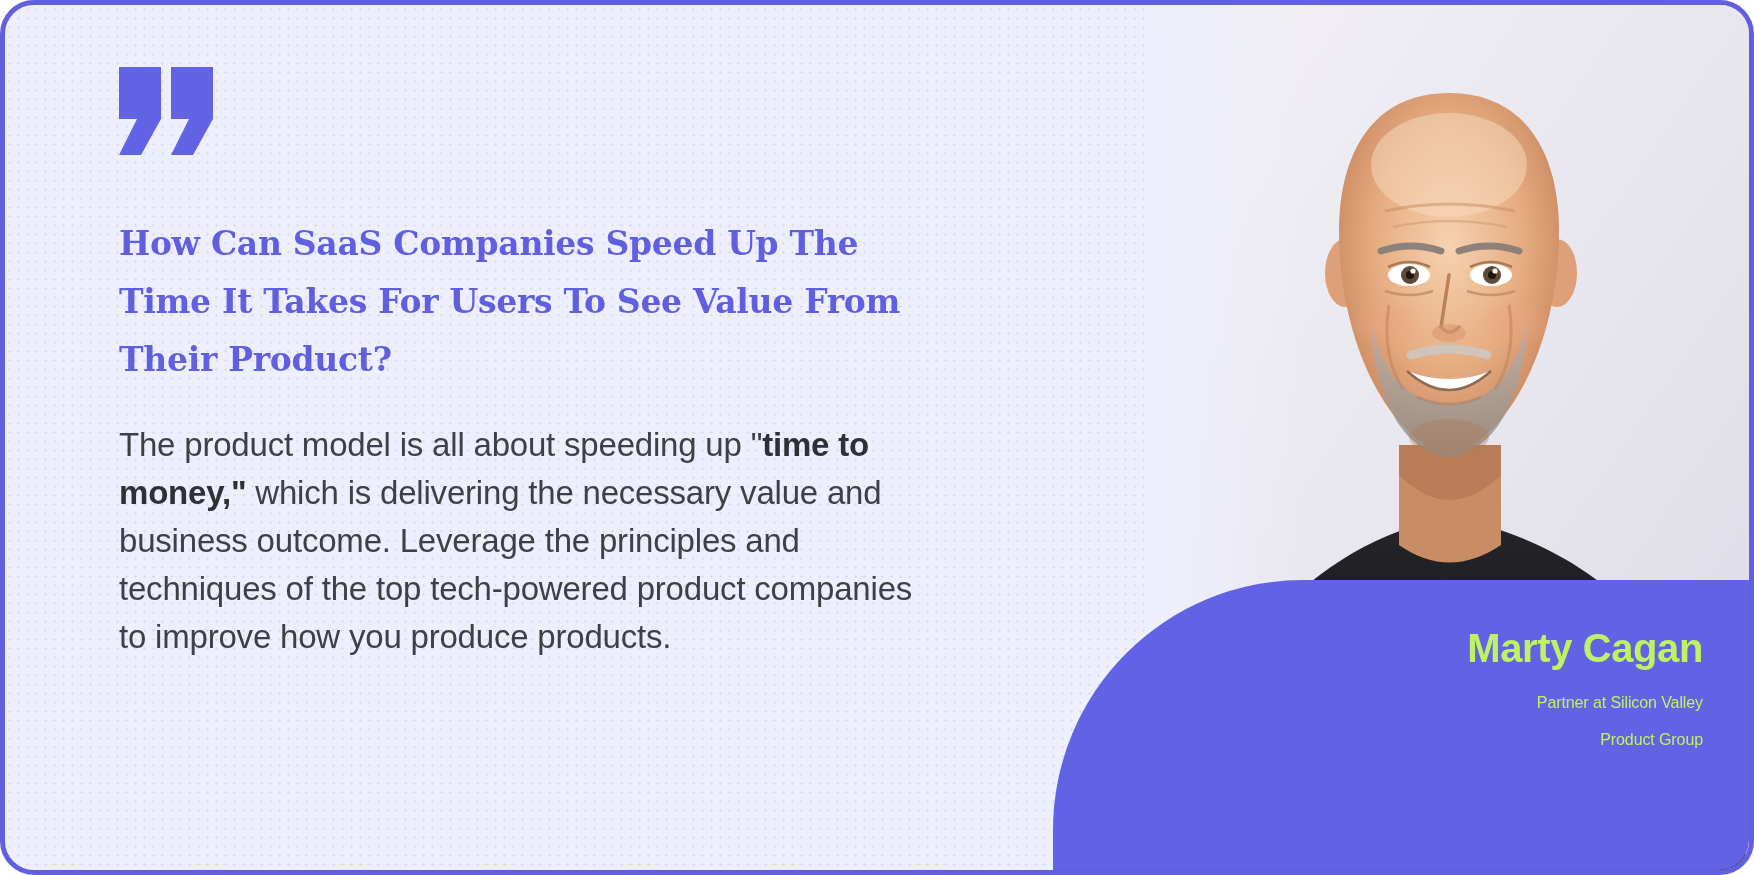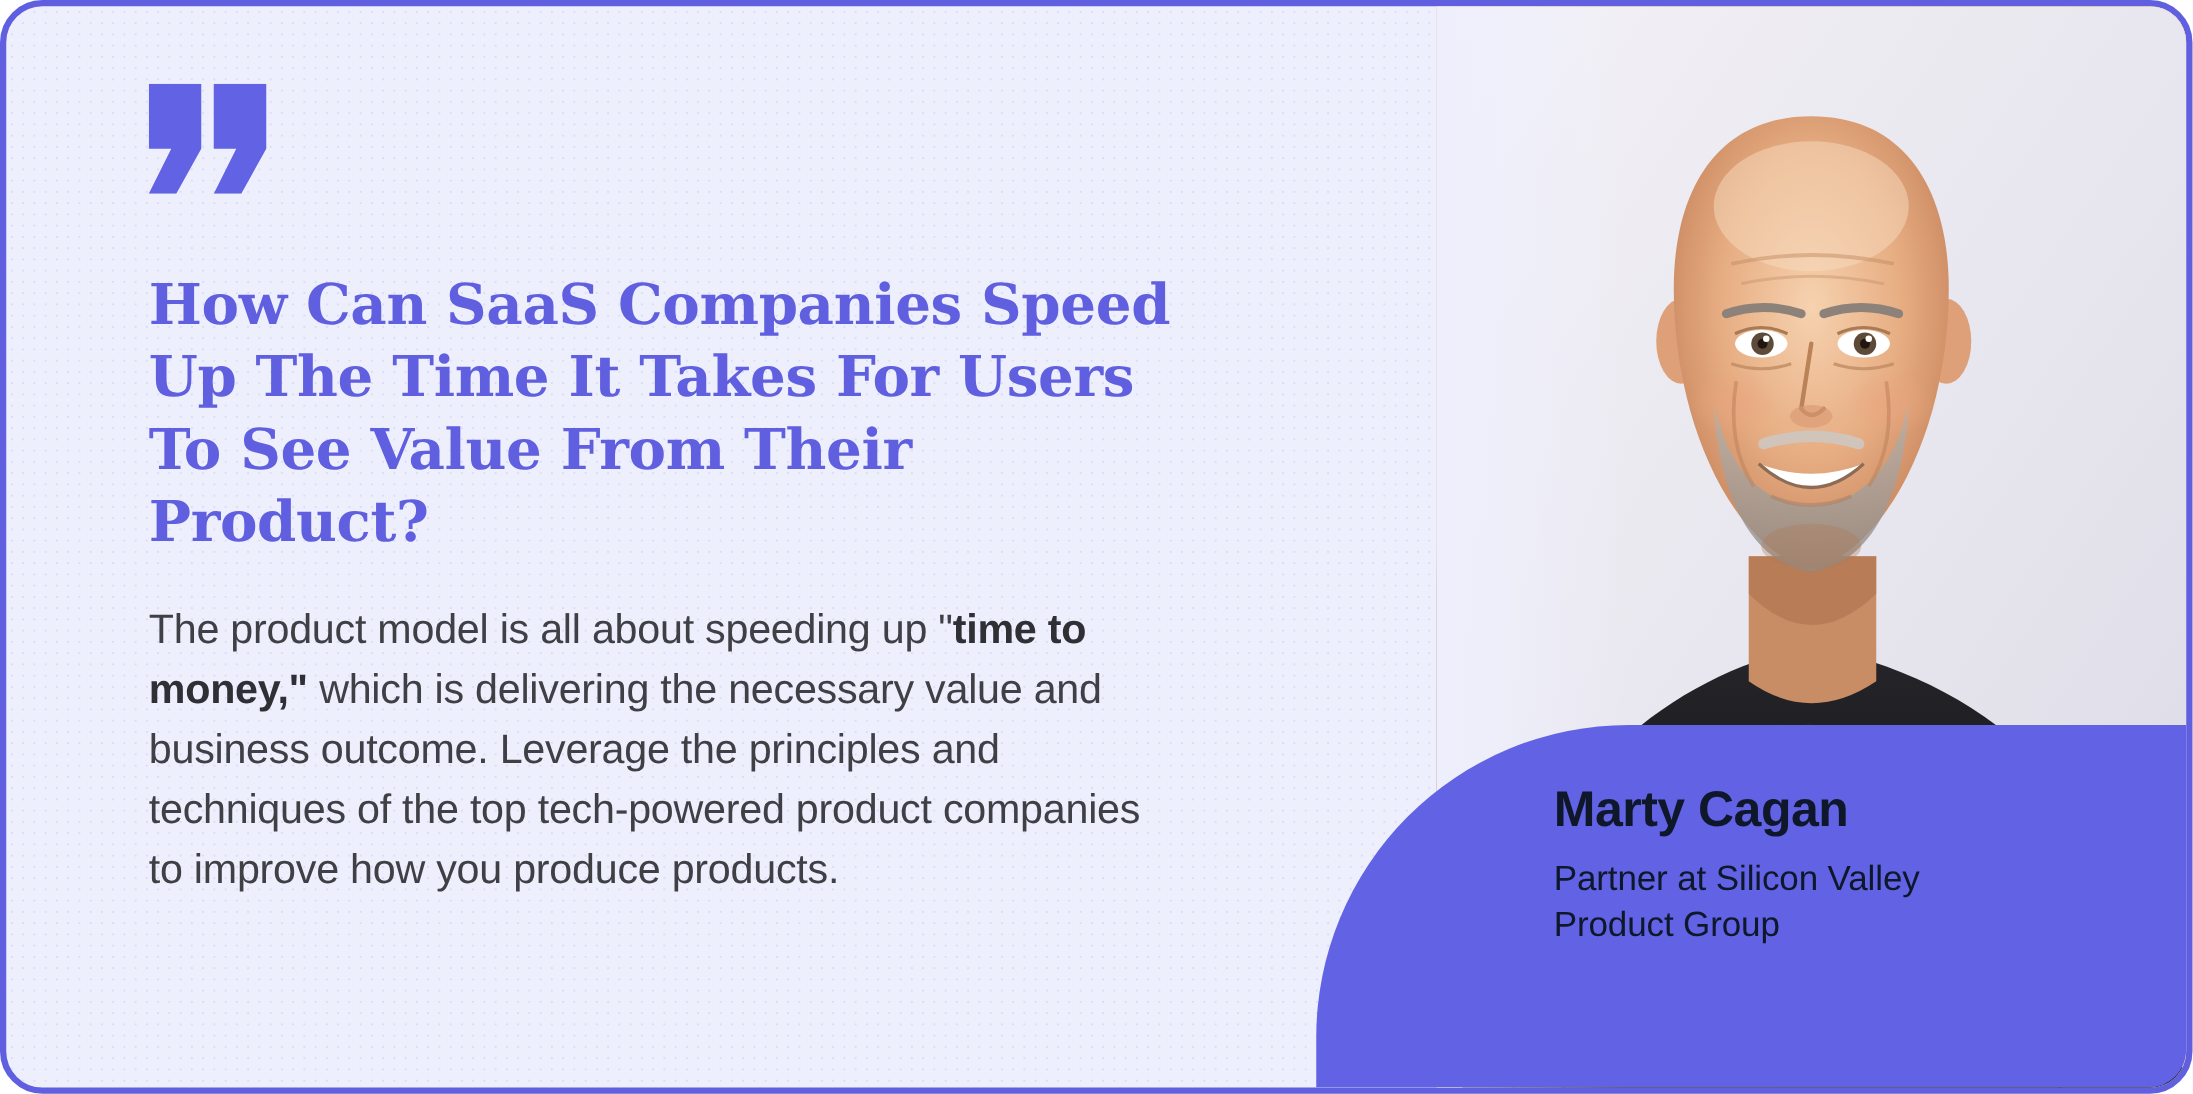--- a/index.html
+++ b/index.html
@@ -40,21 +40,21 @@
 
   .quote-mark{
     display:block;
     width:100px; height:88px;
     margin-bottom:60px;
   }
 
   .headline{
     font-family:"DejaVu Serif", "Liberation Serif", serif;
     font-weight:700;
-    font-size:45px;
+    font-size:33px;
     line-height:58px;
     letter-spacing:-0.3px;
     color:#5f5fe0;
     margin-bottom:32px;
     white-space:pre-line;
   }
 
   .body-copy{
     font-family:"Liberation Sans", sans-serif;
     font-size:33px;
@@ -96,36 +96,36 @@
   }
 
   
   .name-badge{
     position:absolute;
     right:0; bottom:0;
     width:696px; height:290px;
     background:#6262e4;
     border-top-left-radius:250px;
     border-bottom-right-radius:30px;
-    color:#0f172a;
-    text-align:left;
+    color:#bef264;
+    text-align:right;
     padding:44px 46px 0 190px;
   }
   .name-badge .person-name{
     font-family:"Liberation Sans", sans-serif;
     font-weight:700;
     font-size:40px;
     letter-spacing:-0.4px;
     line-height:48px;
     margin-bottom:12px;
   }
   .name-badge .person-role{
     font-family:"Liberation Sans", sans-serif;
     font-weight:400;
-    font-size:28px;
+    font-size:16px;
     line-height:37px;
     letter-spacing:-0.1px;
     white-space:pre-line;
   }
 </style>
 </head>
 <body>
 
 <div class="quote-card">
 

